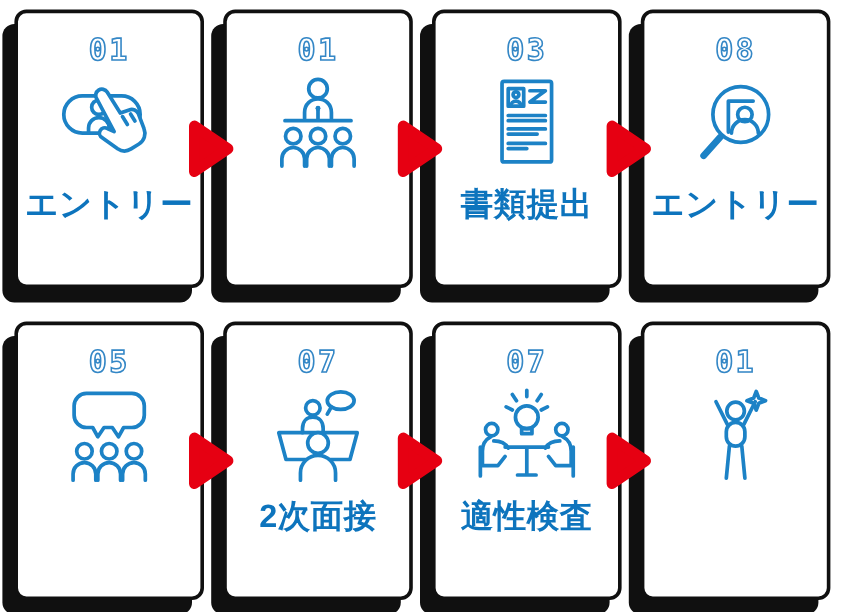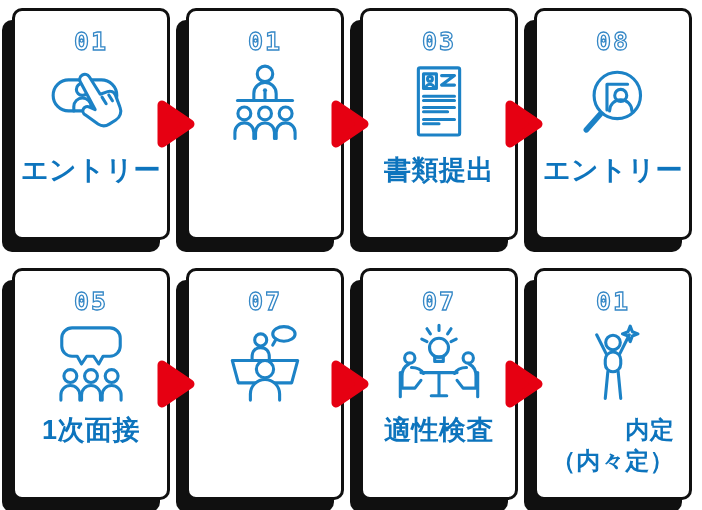--- a/index.html
+++ b/index.html
@@ -134,41 +134,41 @@
         <svg class="ic" width="92" height="86" viewBox="0 0 100 100">
           <path d="M28,8 h44 a12,12 0 0 1 12,12 v9 a12,12 0 0 1 -12,12 H64 l-5,9 -6,-9 H45 l-6,9 -5,-9 h-6 a12,12 0 0 1 -12,-12 v-9 a12,12 0 0 1 12,-12 z"></path>
           <circle cx="26" cy="64" r="7.5"></circle>
             <path d="M15,92 v-6 a11,11 0 0 1 22,0 v6"></path>
           <circle cx="50" cy="64" r="7.5"></circle>
             <path d="M39,92 v-6 a11,11 0 0 1 22,0 v6"></path>
           <circle cx="74" cy="64" r="7.5"></circle>
             <path d="M63,92 v-6 a11,11 0 0 1 22,0 v6"></path>
         </svg>
       </div>
-      <div class="label">1次面接</div>
       <div class="arrow">
         <svg viewBox="0 0 44 56">
             <path d="M8,9 L36,28 L8,47 Z" fill="#e60012" stroke="#e60012" stroke-width="9" stroke-linejoin="round"></path>
           </svg>
       </div>
     </div>
 
     <div class="card">
       <div class="num">07</div>
       <div class="icon">
         <svg class="ic" width="92" height="86" viewBox="0 0 100 100">
           <ellipse cx="72" cy="15" rx="13" ry="8.5"></ellipse>
             <path d="M63,21 l-4,7"></path>
           <circle cx="45" cy="22" r="7"></circle>
           <path d="M35,46 v-4 c0,-7 4,-11 10,-11 s10,4 10,11 v4"></path>
           <path d="M12,46 h76 l-7,26 H19 z"></path>
           <circle class="fillw" cx="50" cy="56" r="10"></circle>
           <path class="fillw" d="M33,92 v-7 a17,17 0 0 1 34,0 v7"></path>
         </svg>
       </div>
+      <div class="label">2次面接</div>
       <div class="arrow">
         <svg viewBox="0 0 44 56">
             <path d="M8,9 L36,28 L8,47 Z" fill="#e60012" stroke="#e60012" stroke-width="9" stroke-linejoin="round"></path>
           </svg>
       </div>
     </div>
 
     <div class="card">
       <div class="num">07</div>
       <div class="icon">
@@ -199,17 +199,15 @@
       <div class="num">01</div>
       <div class="icon">
         <svg class="ic" width="92" height="86" viewBox="0 0 100 100">
           <path d="M70,6 l2.5,6.5 6.5,2.5 -6.5,2.5 -2.5,6.5 -2.5,-6.5 -6.5,-2.5 6.5,-2.5 z"></path>
           <circle cx="50" cy="25" r="8.5"></circle>
           <path d="M42,38 L31,16 M58,38 L69,16"></path>
           <rect x="41" y="36" width="18" height="23" rx="9"></rect>
           <path d="M44,59 l-3,31 M56,59 l3,31"></path>
         </svg>
       </div>
-      <div class="label small">内定
-（内々定）</div>
     </div>
   </div>
 </div>
 
 </body></html>

